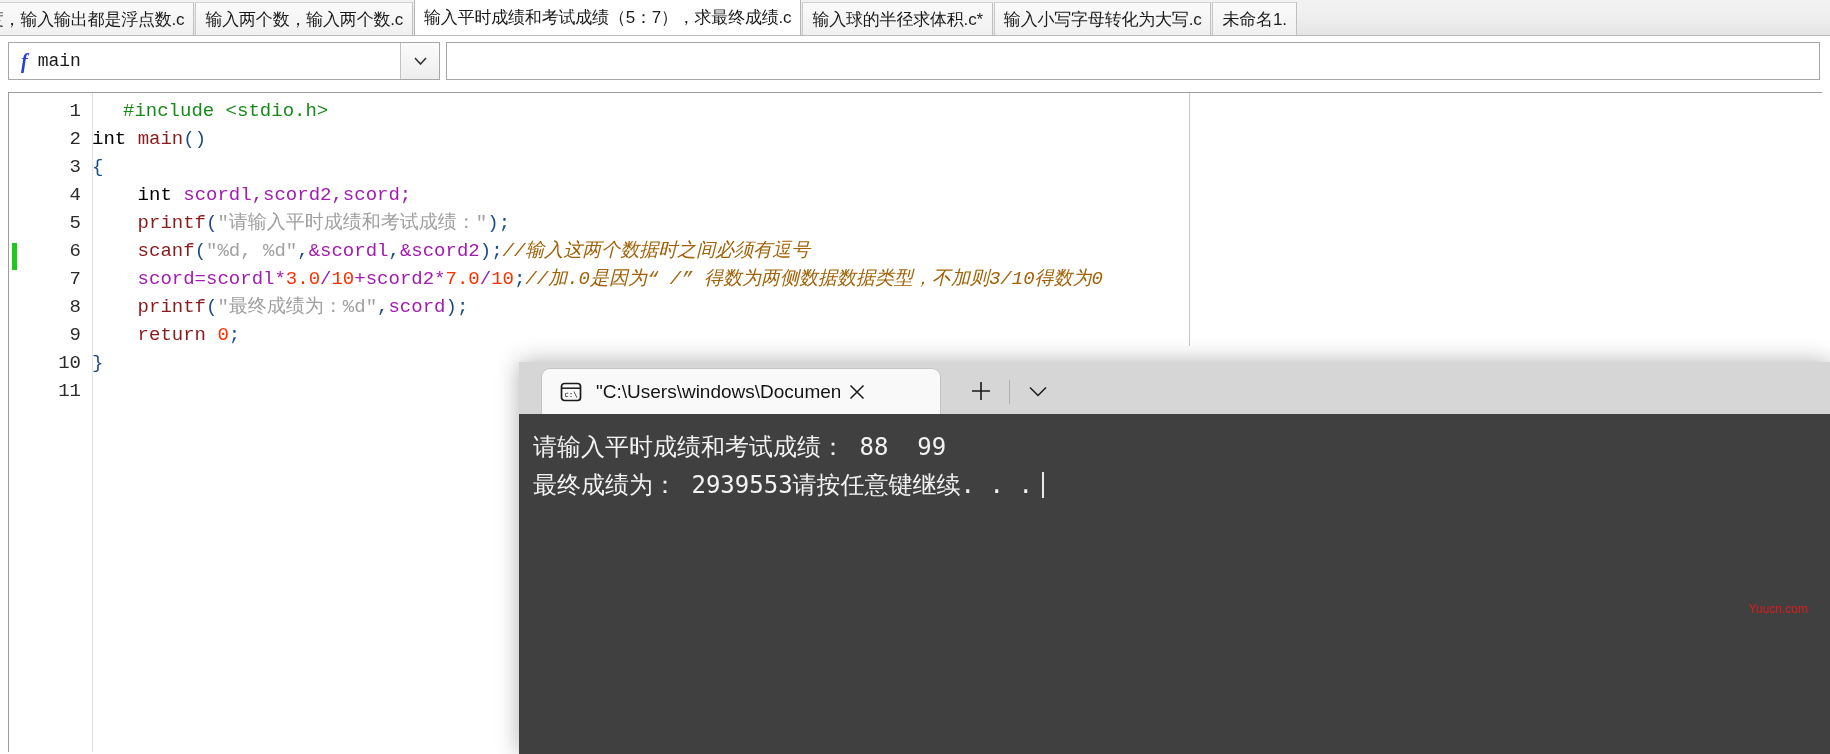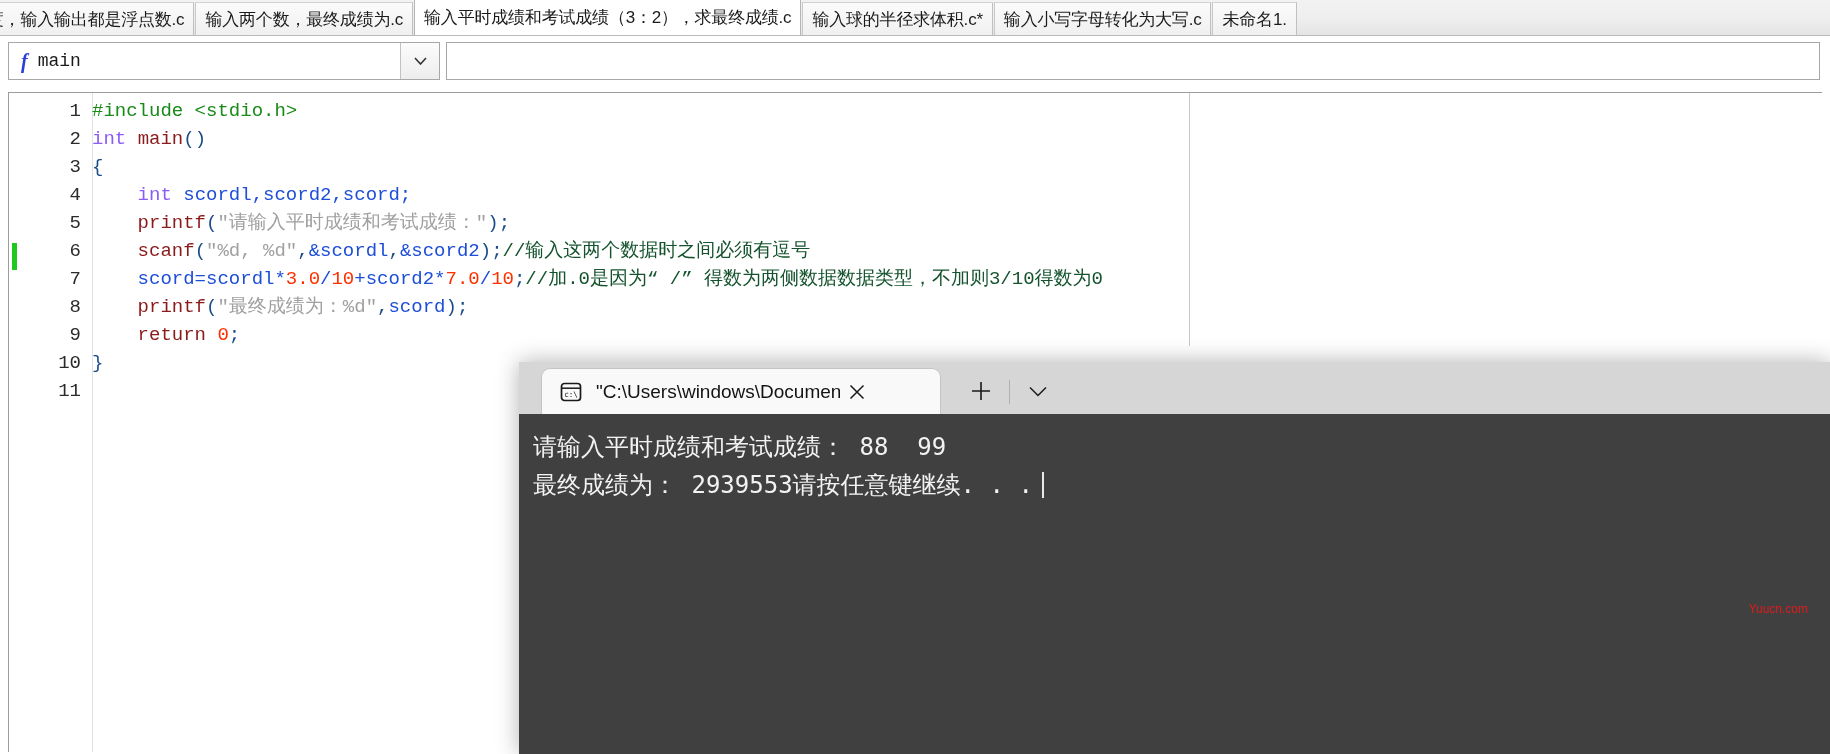--- a/index.html
+++ b/index.html
@@ -111,29 +111,29 @@
     font-family:"Liberation Mono","DejaVu Sans Mono",monospace;
     font-size:19px;
     line-height:28px;
   }
   .cline{height:28px;white-space:pre;}
   .lnum{
     display:inline-block;width:72px;text-align:right;
     color:#2b2b2b;font-size:19px;
     margin-right:11px;
   }
-  .c-kw{color:#8b5cf6;text-align:center;}
+  .c-kw{color:#000000;text-align:center;}
   .c-fn{color:#8b1a1a;}
   .c-str{color:#a0a0a0;}
   .c-num{color:#ff2f00;margin-top:26px;}
-  .c-cmt{color:#14532d;}
+  .c-cmt{color:#a16207;font-style:italic;}
   .c-plain{color:#a8a8a8;}
-  .c-pre{color:#188a18;}
+  .c-pre{color:#188a18;padding-left:31px;}
   .c-brace{color:#1a4b8a;}
-  .c-id{color:#1d4ed8;}
+  .c-id{color:#a21caf;}
 
   
   #guide{
     position:absolute;left:1180px;top:0;width:1px;height:253px;background:#c9c9c9;
   }
 
   
   #term{
     position:absolute;left:519px;top:362px;width:1311px;height:392px;
     box-sizing:border-box;
@@ -212,24 +212,24 @@
   }
 </style>
 </head>
 <body>
 
 <div id="tabbar">
   <div class="tab first">
       <span>温度，输入输出都是浮点数.c</span>
     </div>
   <div class="tab">
-      <span>输入两个数，最终成绩为.c</span>
+      <span>输入两个数，输入两个数.c</span>
     </div>
   <div class="tab active">
-      <span>输入平时成绩和考试成绩（3：2），求最终成绩.c</span>
+      <span>输入平时成绩和考试成绩（5：7），求最终成绩.c</span>
     </div>
   <div class="tab">
       <span>输入球的半径求体积.c*</span>
     </div>
   <div class="tab">
       <span>输入小写字母转化为大写.c</span>
     </div>
   <div class="tab">
       <span>未命名1.</span>
     </div>

